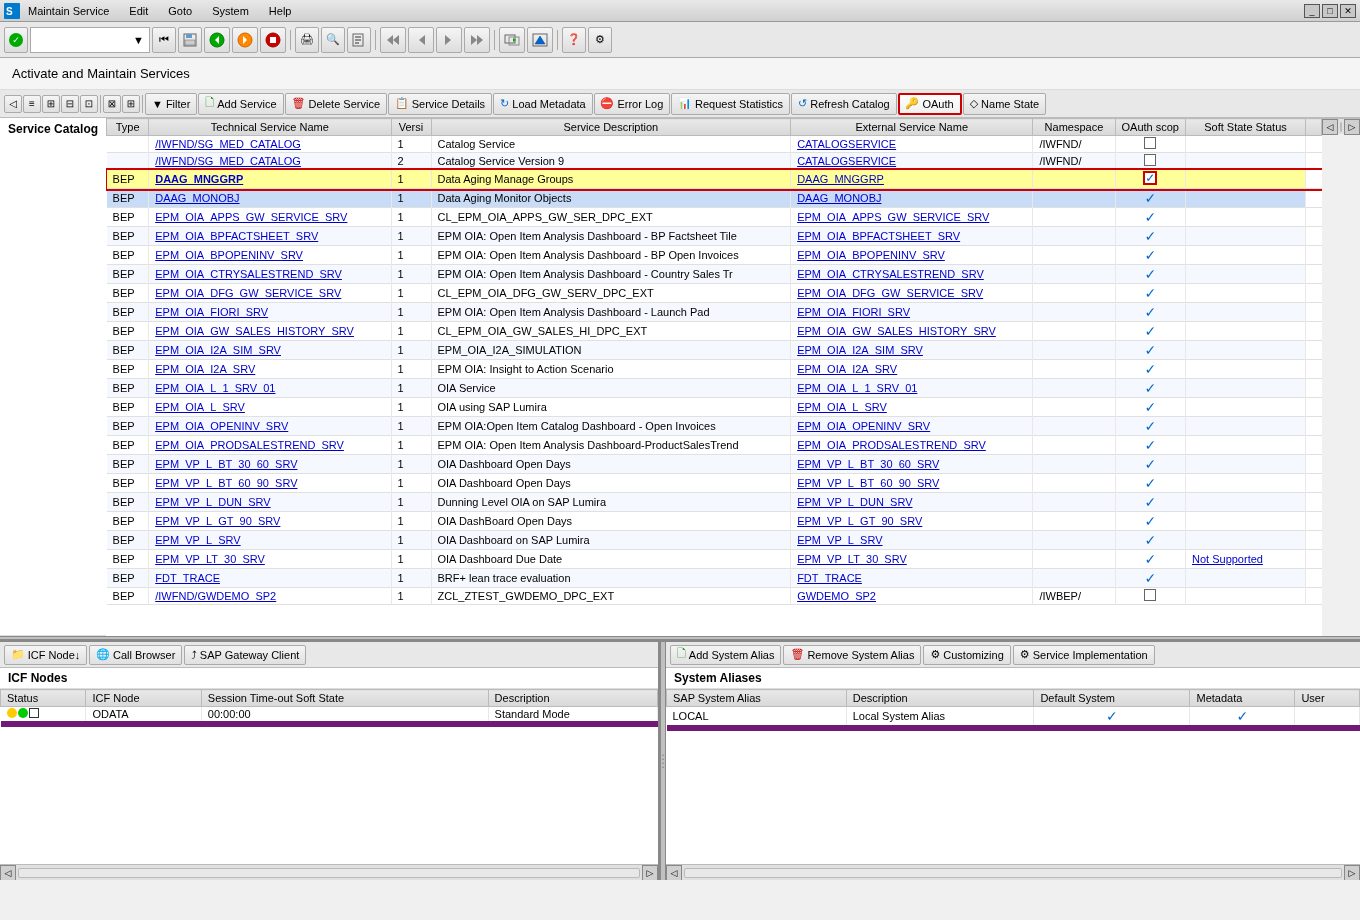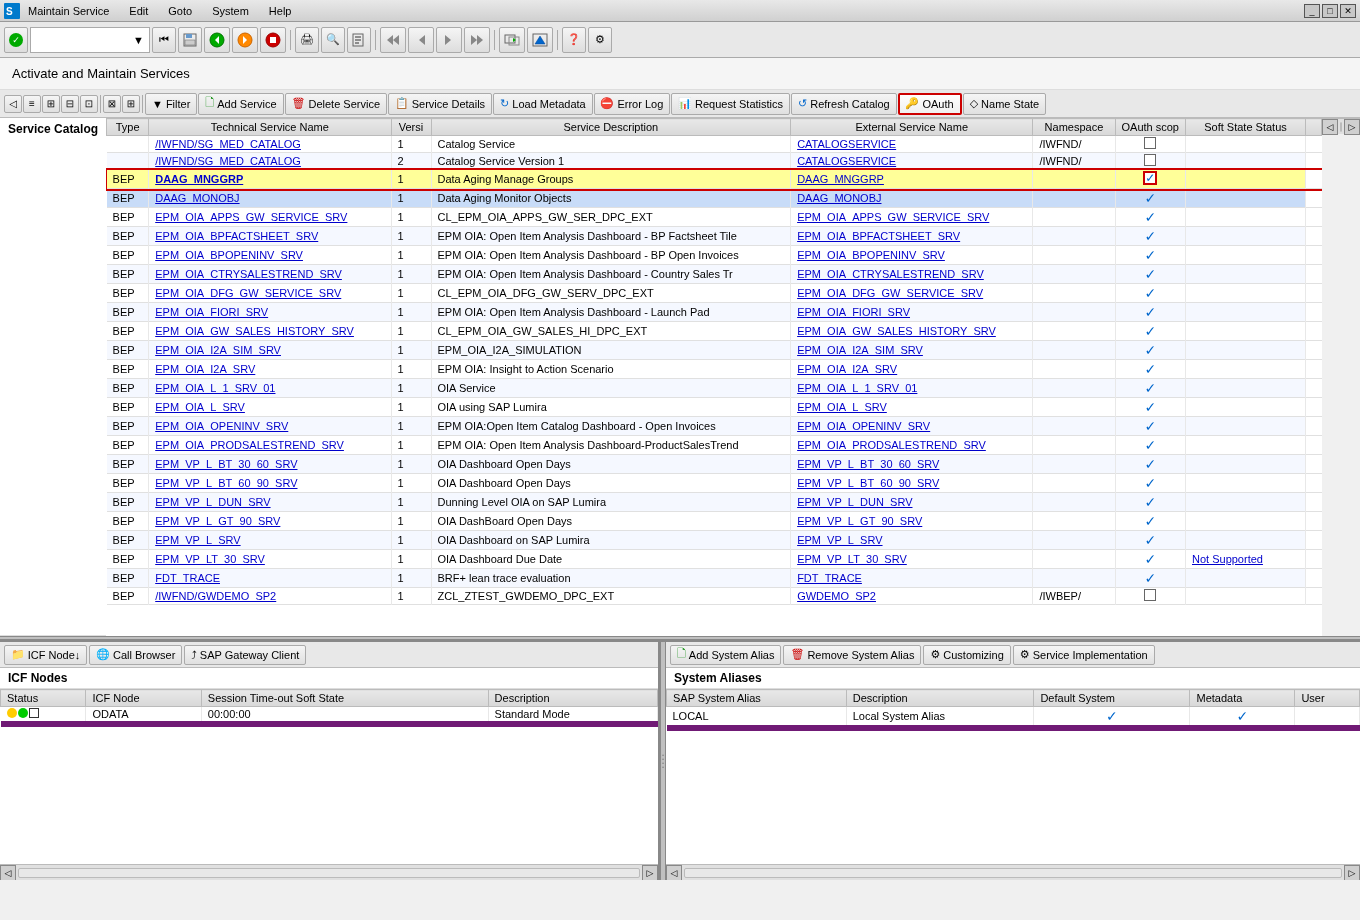--- a/index.html
+++ b/index.html
@@ -365,21 +365,21 @@
               <td>Catalog Service</td>
               <td style="color: rgb(0, 0, 204); text-decoration: underline; cursor: pointer;">CATALOGSERVICE</td>
               <td>/IWFND/</td>
               <td style="text-align: center;"><span style="display:inline-block;width:12px;height:12px;border:1px solid #666;background:#fff;"></span></td>
               <td></td>
             </tr>
             <tr>
               <td></td>
               <td style="color: rgb(0, 0, 204); text-decoration: underline; cursor: pointer;">/IWFND/SG_MED_CATALOG</td>
               <td>2</td>
-              <td>Catalog Service Version 1</td>
+              <td>Catalog Service Version 9</td>
               <td style="color: rgb(0, 0, 204); text-decoration: underline; cursor: pointer;">CATALOGSERVICE</td>
               <td>/IWFND/</td>
               <td style="text-align: center;"><span style="display:inline-block;width:12px;height:12px;border:1px solid #666;background:#fff;"></span></td>
               <td></td>
             </tr>
             <tr class="row-selected" style="outline: rgb(204, 0, 0) solid 2px;">
               <td>BEP</td>
               <td style="color: rgb(0, 0, 204); text-decoration: underline; cursor: pointer; font-weight: bold;">DAAG_MNGGRP</td>
               <td>1</td>
               <td>Data Aging Manage Groups</td>

